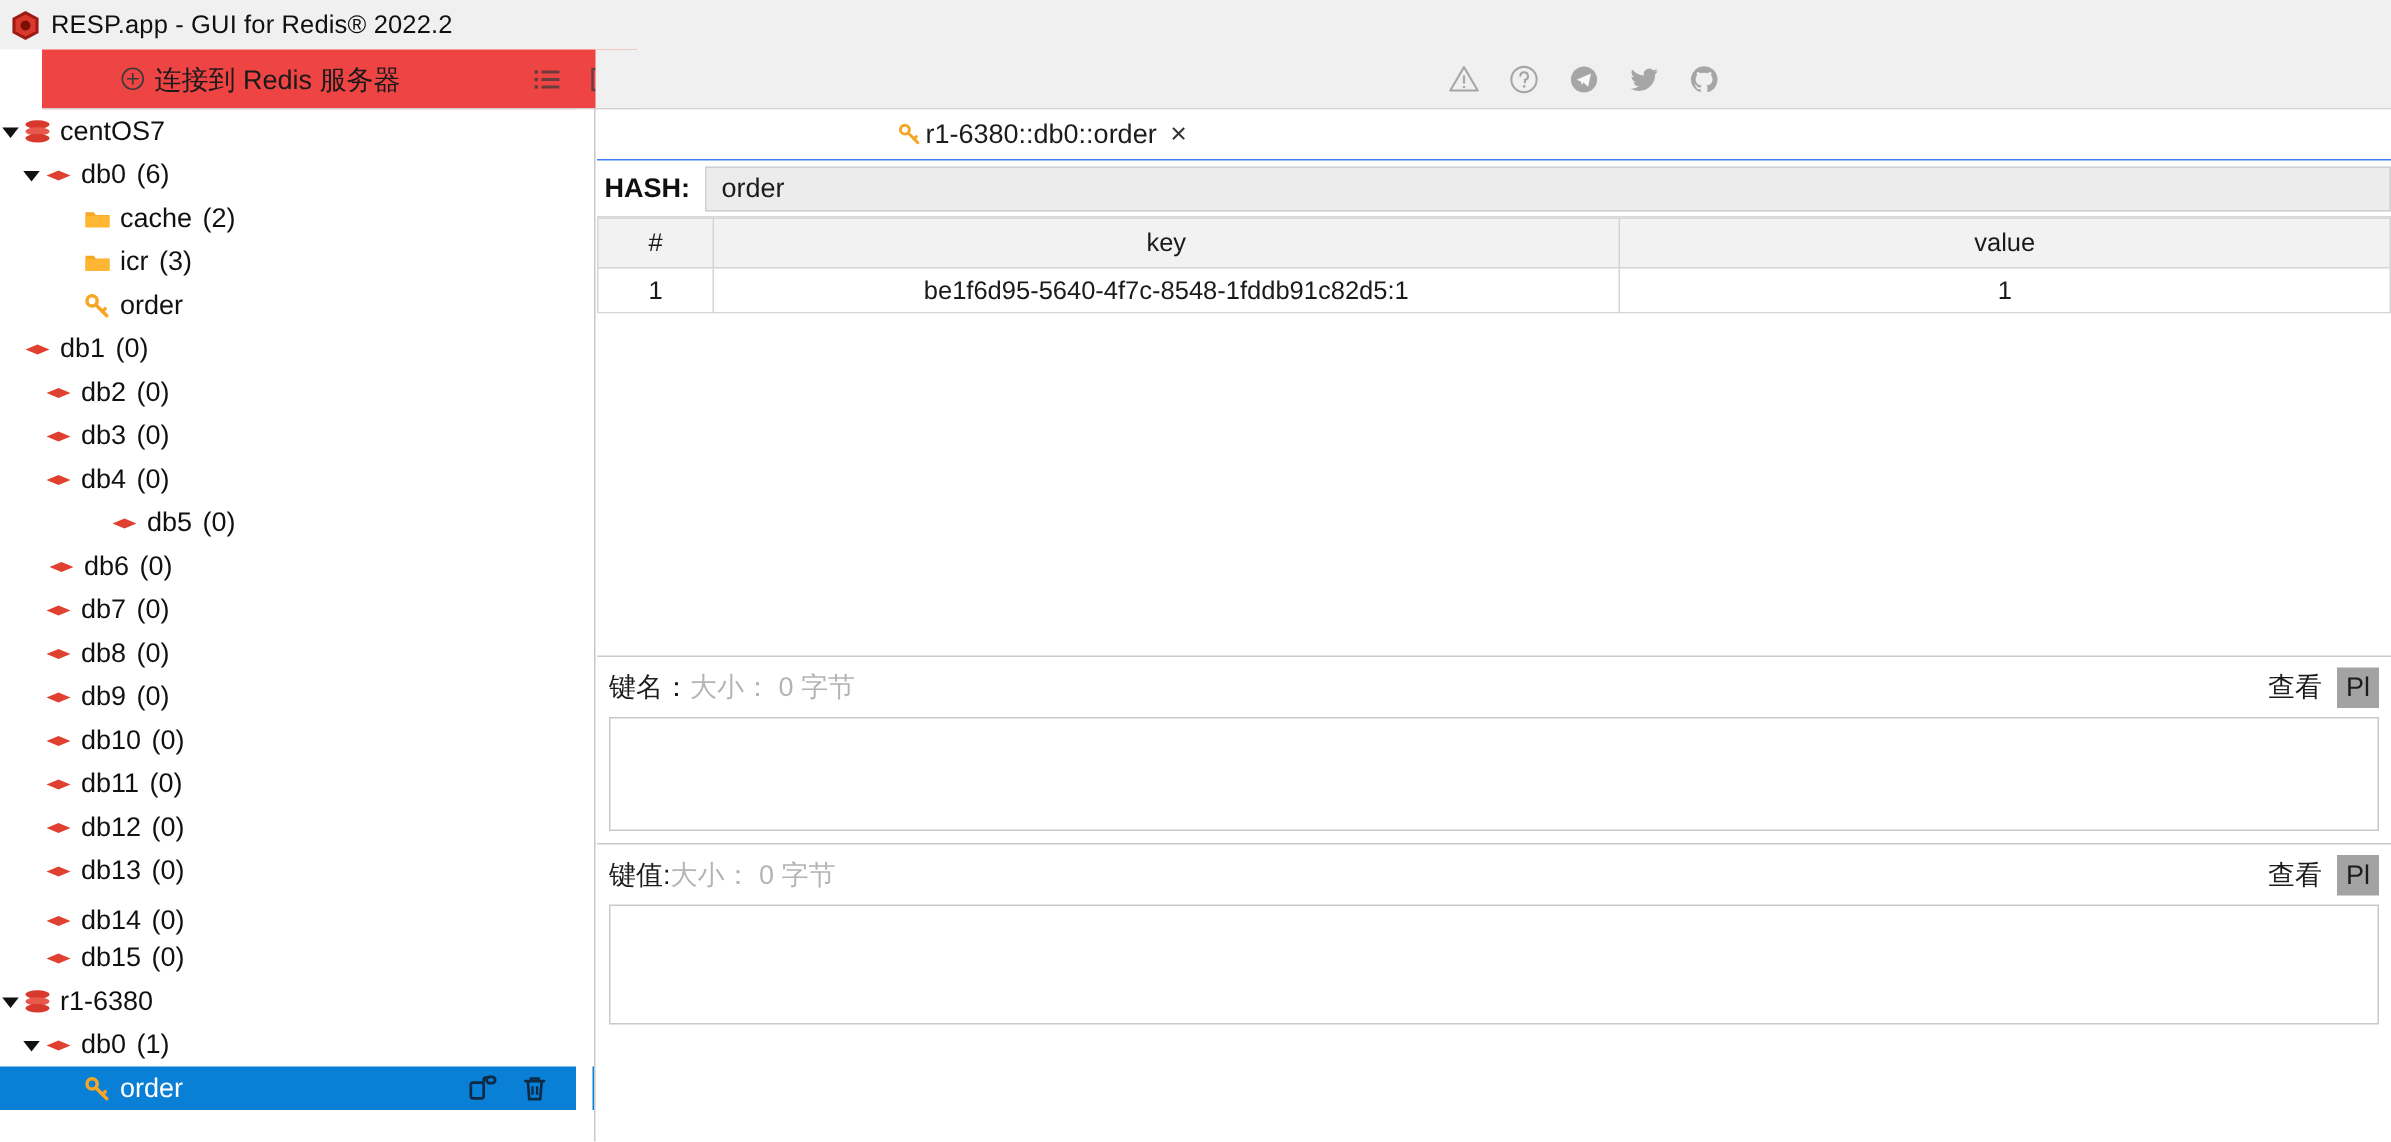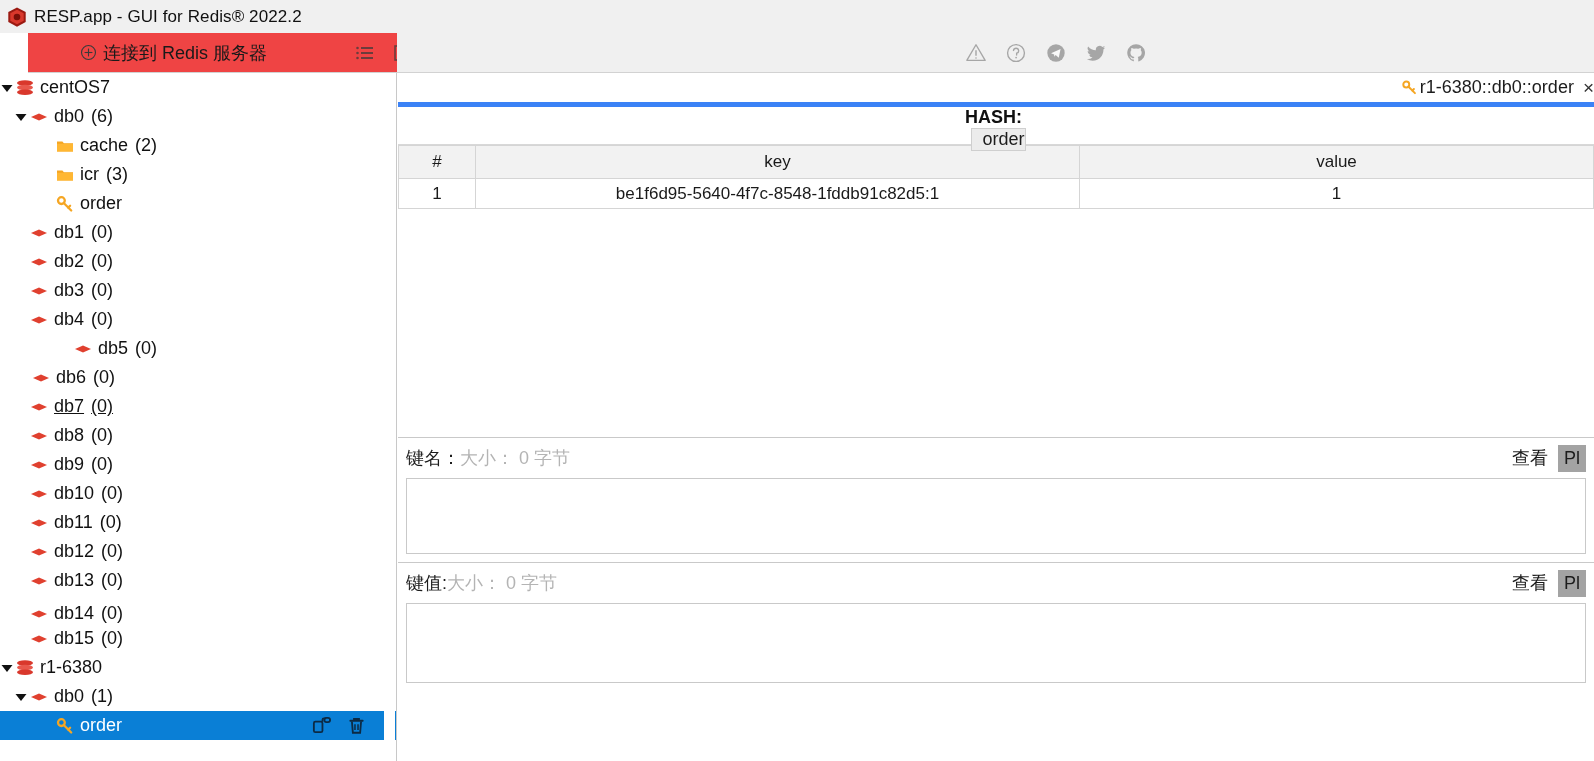--- a/index.html
+++ b/index.html
@@ -113,41 +113,40 @@
   
   .main {
     position: absolute; left: 398px; top: 73px;
     width: 1196px; height: 688px;
     background: #ffffff;
   }
 
   
   .tabbar {
     position: relative; height: 34px;
-    display: flex; align-items: center; justify-content: flex-end;
-    border-bottom: 5px solid #3b82f6;
+    display: flex; align-items: center; justify-content: flex-start;
+    border-bottom: 1px solid #3b82f6;
   }
   .tab {
     display: flex; align-items: center; gap: 2px;
     font-size: 18px; color: #1c1c1c; cursor: pointer;
     margin-left: 200px;
   }
   .tab-key-ico { width: 17px; height: 17px; flex: 0 0 17px; }
   .tab-close {
     font-size: 19px; color: #333; margin-left: 7px;
     cursor: pointer; line-height: 1;
   }
 
   
   .keyrow {
     display: flex; align-items: center;
     height: 38px; padding-left: 5px;
     border-bottom: 1px solid #d8d8d8;
     background: #ffffff;
-    flex-direction: column;
   }
   .keytype {
     font-size: 18px; font-weight: bold; color: #101010;
     margin-right: 10px;
   }
   .keyname-box {
     flex: 1; height: 30px;
     background: #ececec; border: 1px solid #cfcfcf;
     display: flex; align-items: center;
     padding-left: 10px;
@@ -315,21 +314,21 @@
         </div>
         <div class="tree-row" style="padding-left: 40px;">
           <span class="caret-spacer"></span>
           <svg class="node-ico" viewBox="0 0 20 20">
             <circle cx="6.4" cy="6.6" r="3.4" fill="none" stroke="#f5a623" stroke-width="2.3"></circle>
             <path d="M8.7 9 L16.2 16.5" stroke="#f5a623" stroke-width="2.3" stroke-linecap="round"></path>
             <path d="M13.3 13.6 L15.1 11.8" stroke="#f5a623" stroke-width="2.3" stroke-linecap="round"></path>
           </svg>
           <span class="node-label">order</span>
         </div>
-        <div class="tree-row" style="padding-left: 14px;">
+        <div class="tree-row" style="">
           <span class="caret-spacer"></span>
           <svg class="node-ico" viewBox="0 0 20 20">
             <polygon points="10,6.6 18,10 10,13.4 2,10" fill="#e0402f"></polygon>
           </svg>
           <span class="node-label">db1</span>
           <span class="node-count">(0)</span>
         </div>
         <div class="tree-row" style="padding-left: 14px;">
           <span class="caret-spacer"></span>
           <svg class="node-ico" viewBox="0 0 20 20">
@@ -363,21 +362,21 @@
           <span class="node-count">(0)</span>
         </div>
         <div class="tree-row" style="padding-left: 16px;">
           <span class="caret-spacer"></span>
           <svg class="node-ico" viewBox="0 0 20 20">
             <polygon points="10,6.6 18,10 10,13.4 2,10" fill="#e0402f"></polygon>
           </svg>
           <span class="node-label">db6</span>
           <span class="node-count">(0)</span>
         </div>
-        <div class="tree-row" style="padding-left: 14px; text-decoration: underline;">
+        <div class="tree-row" style="padding-left: 14px;">
           <span class="caret-spacer"></span>
           <svg class="node-ico" viewBox="0 0 20 20">
             <polygon points="10,6.6 18,10 10,13.4 2,10" fill="#e0402f"></polygon>
           </svg>
           <span class="node-label">db7</span>
           <span class="node-count">(0)</span>
         </div>
         <div class="tree-row" style="padding-left: 14px;">
           <span class="caret-spacer"></span>
           <svg class="node-ico" viewBox="0 0 20 20">

